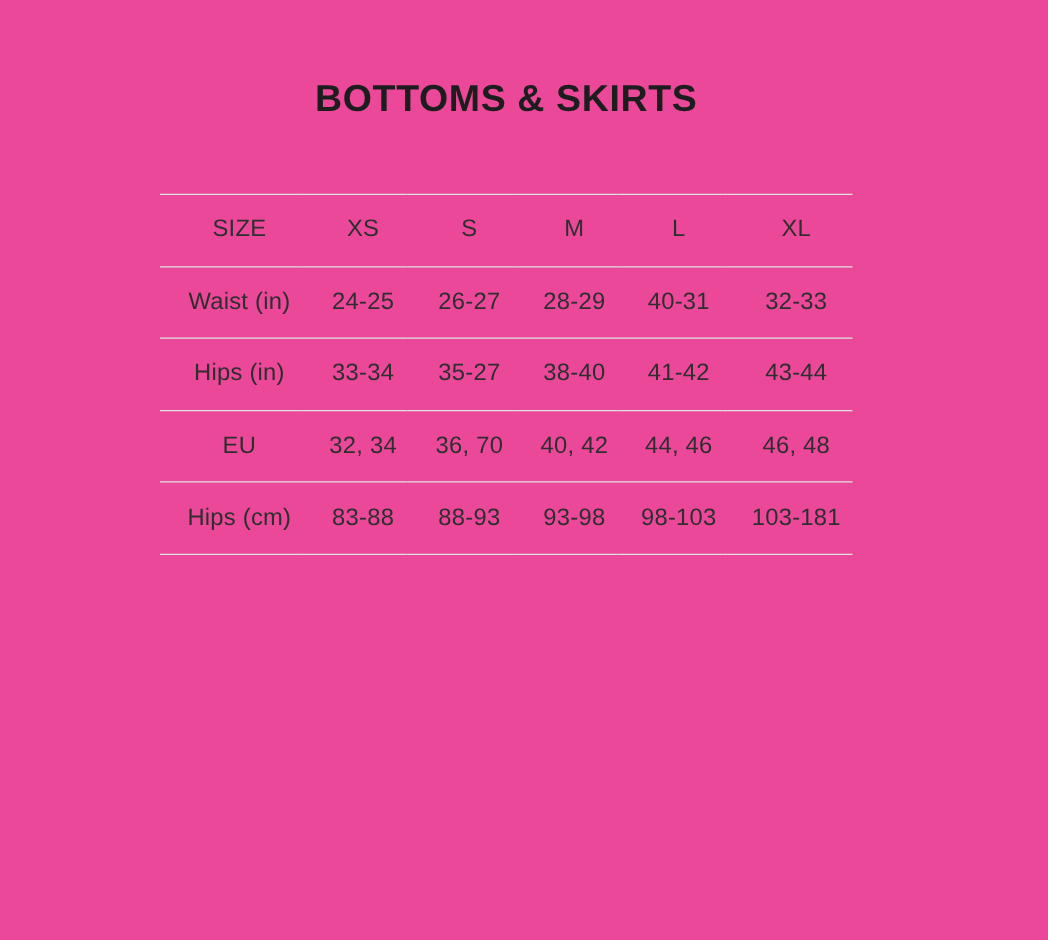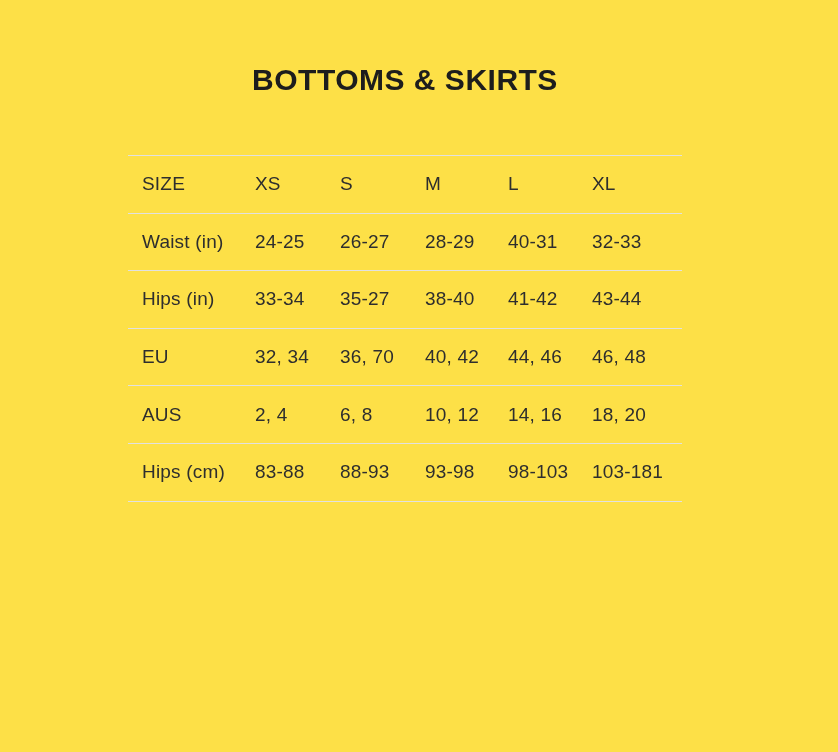--- a/index.html
+++ b/index.html
@@ -7,21 +7,21 @@
     width: 838px;
     height: 752px;
     background: #ffffff;
     font-family: "Liberation Sans", sans-serif;
     overflow: hidden;
   }
   .page {
     position: relative;
     width: 838px;
     height: 752px;
-    background: #fde047;
+    background: #ec4899;
   }
   .title {
     position: absolute;
     left: 128px;
     top: 62px;
     width: 554px;
     text-align: center;
     font-size: 30px;
     font-weight: 600;
     letter-spacing: 0.5px;
@@ -37,21 +37,21 @@
     table-layout: fixed;
     border-top: 1px solid #e1e1e1;
   }
   table.size-table tr {
     height: 57.6px;
     border-bottom: 1px solid #e1e1e1;
   }
   table.size-table th,
   table.size-table td {
     padding: 0 0 0 14px;
-    text-align: left;
+    text-align: center;
     vertical-align: middle;
     font-weight: 400;
     font-size: 19px;
     letter-spacing: 0.2px;
     color: #2e2e2e;
     white-space: nowrap;
   }
   
   table.size-table col.c-label { width: 113px; }
   table.size-table col.c-xs    { width: 85px; }
@@ -104,28 +104,20 @@
         </tr>
         <tr>
           <th>EU</th>
           <td>32, 34</td>
           <td>36, 70</td>
           <td>40, 42</td>
           <td>44, 46</td>
           <td>46, 48</td>
         </tr>
         <tr>
-          <th>AUS</th>
-          <td>2, 4</td>
-          <td>6, 8</td>
-          <td>10, 12</td>
-          <td>14, 16</td>
-          <td>18, 20</td>
-        </tr>
-        <tr>
           <th>Hips (cm)</th>
           <td>83-88</td>
           <td>88-93</td>
           <td>93-98</td>
           <td>98-103</td>
           <td>103-181</td>
         </tr>
       </tbody>
   </table>
 </div>

